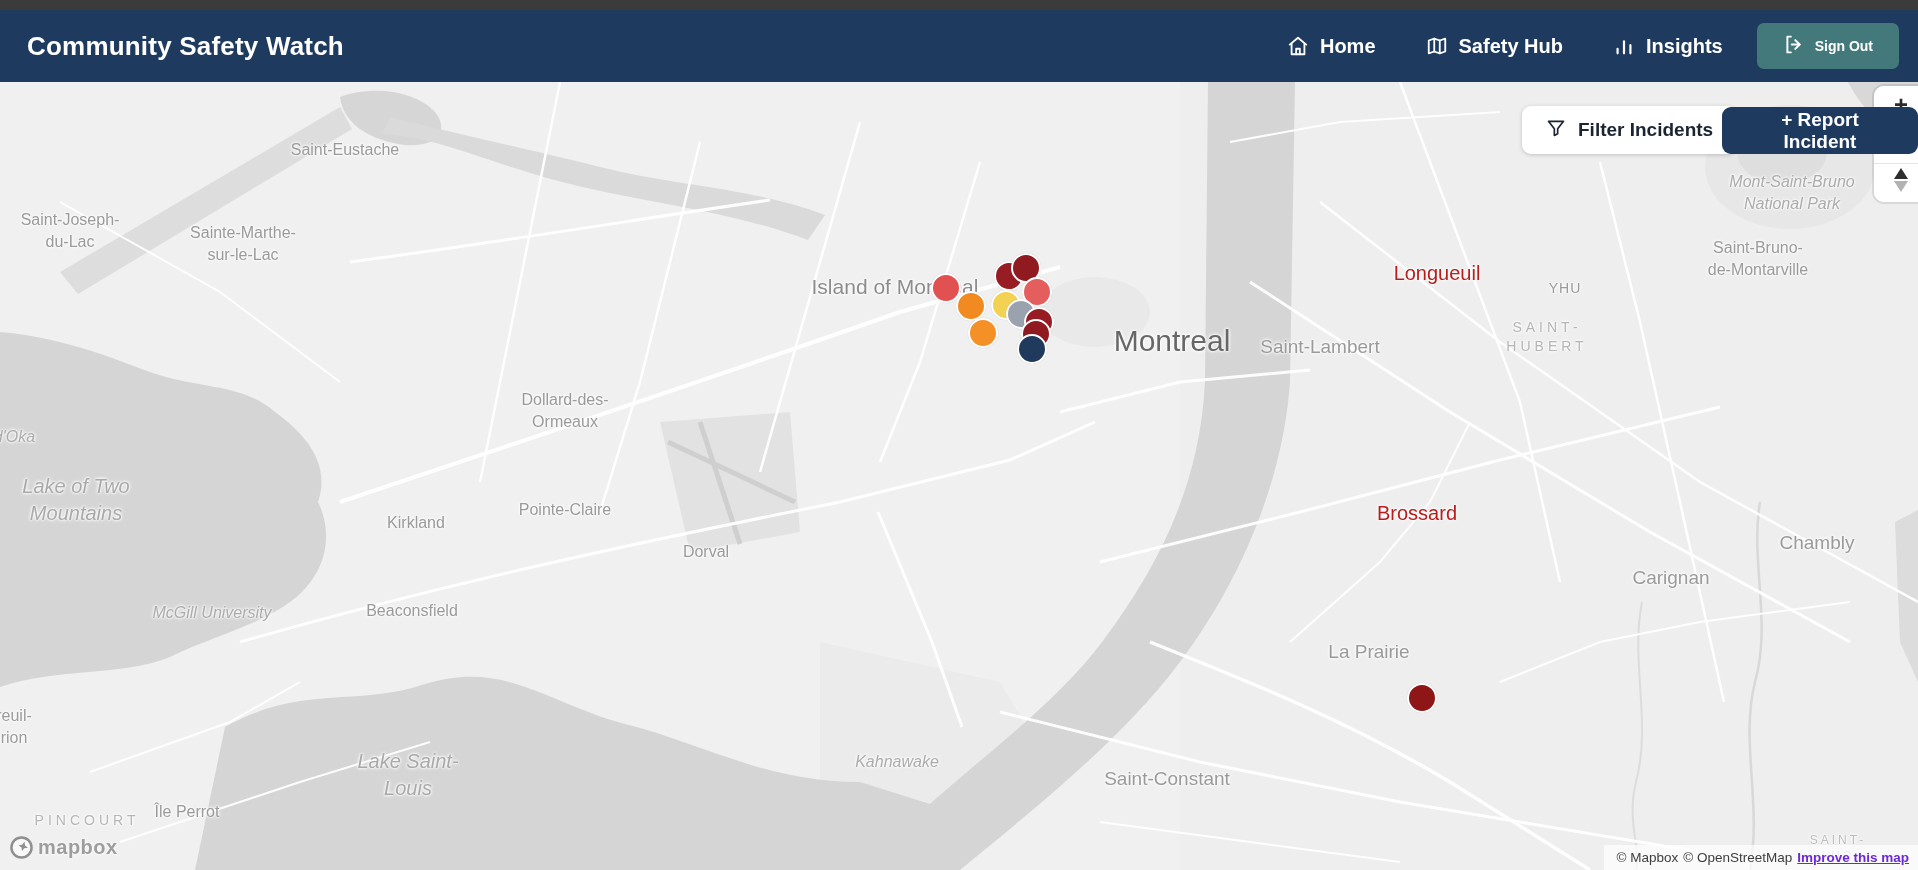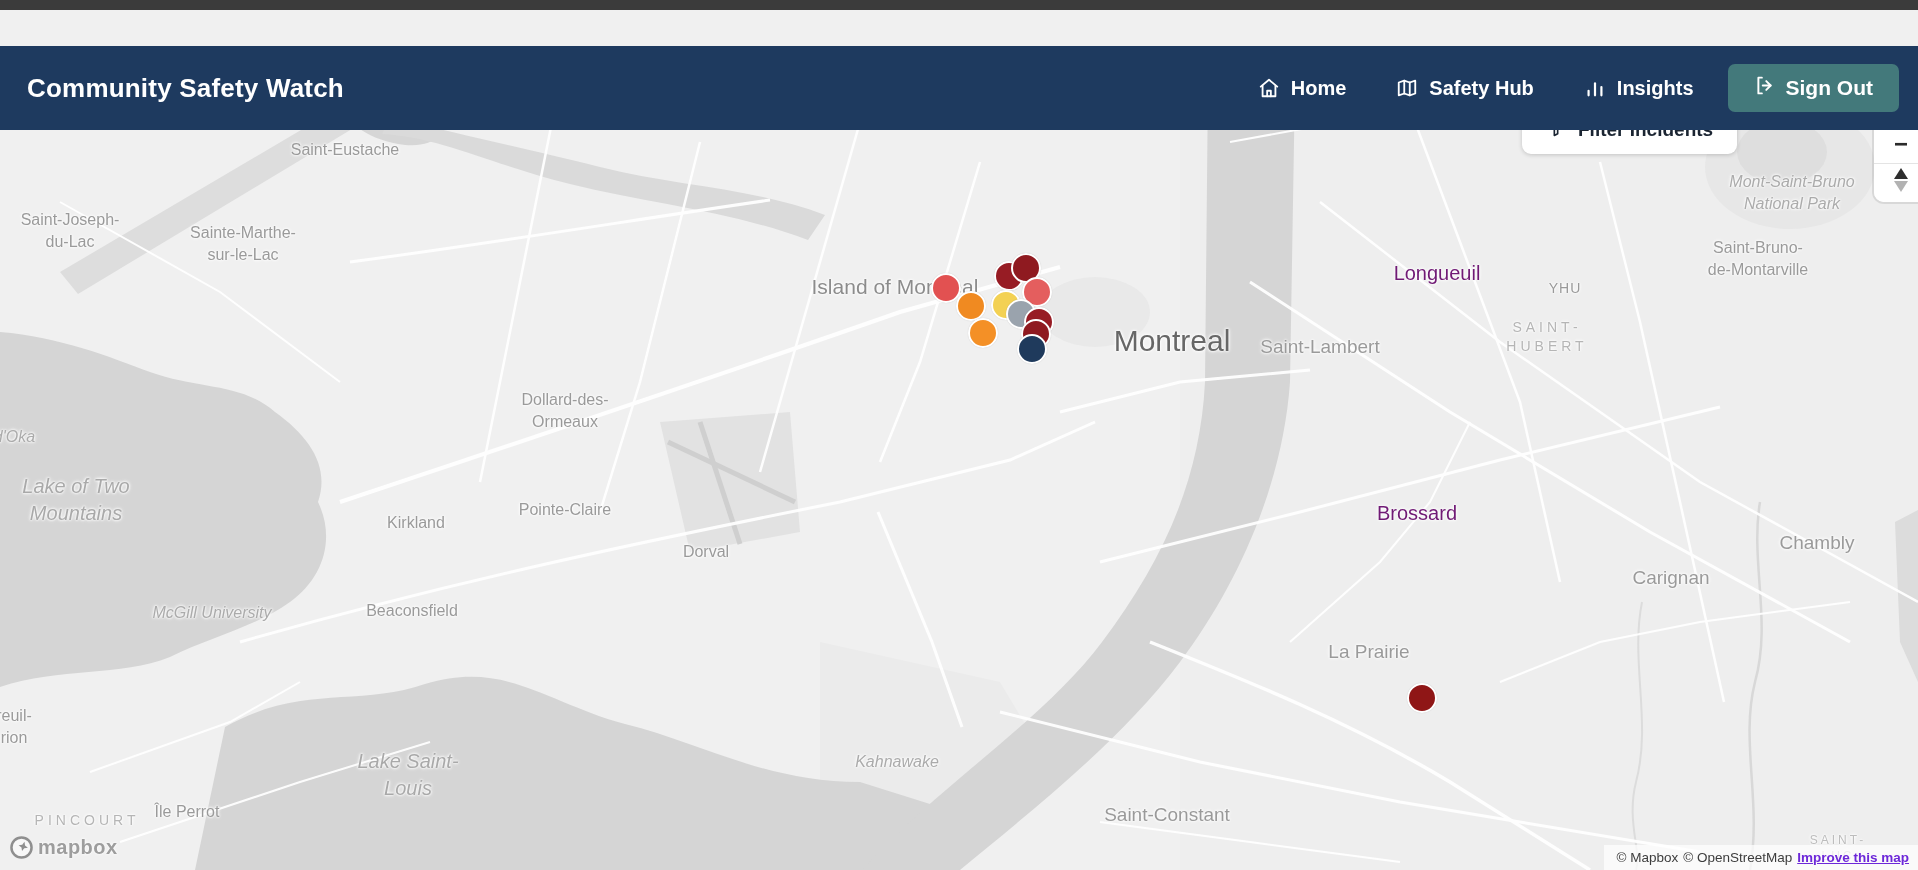--- a/index.html
+++ b/index.html
@@ -1,37 +1,37 @@
 <!DOCTYPE html>
 <html><head>
 <meta charset="utf-8">
 <style>
   html,body{margin:0;padding:0;background:#222;}
   .app{position:relative;width:1918px;height:870px;overflow:hidden;
        font-family:"Liberation Sans",sans-serif;background:#f0f0f0;}
   
   .top-strip{position:absolute;top:0;left:0;width:100%;height:10px;background:#3b3b3b;}
-  .header{position:absolute;top:10px;left:0;width:100%;height:84px;background:#1e3a5f;
-          display:flex;align-items:center;box-sizing:border-box;padding:0 19px 0 27px;z-index:20;margin-top:36px;}
+  .header{position:absolute;top:10px;left:0;width:100%;height:72px;background:#1e3a5f;
+          display:flex;align-items:center;box-sizing:border-box;padding:0 19px 0 27px;z-index:20;}
   .app-title{color:#ffffff;font-size:26px;font-weight:700;letter-spacing:.2px;}
   .nav{margin-left:auto;display:flex;align-items:center;gap:50px;}
   .nav-item{display:flex;align-items:center;gap:11px;color:#ffffff;font-size:20px;font-weight:600;cursor:pointer;}
   .nav-item svg{display:block;}
   .signout-btn{margin-left:34px;display:flex;align-items:center;gap:11px;background:#43797b;color:#fff;
-               font-size:21px;font-weight:700;border:none;border-radius:7px;padding:11px 26px;cursor:pointer;
+               font-size:14px;font-weight:700;border:none;border-radius:7px;padding:11px 26px;cursor:pointer;
                font-family:"Liberation Sans",sans-serif;}
   
   .map{position:absolute;top:82px;left:0;width:1918px;height:788px;background:#f0f0f0;overflow:hidden;}
   .map svg.base{position:absolute;top:0;left:0;}
   .map-label{position:absolute;transform:translate(-50%,-50%);color:#9b9b9b;font-size:16px;line-height:1.35;
              text-align:center;white-space:pre-line;z-index:2;pointer-events:none;
              text-shadow:0 0 2px #fff,0 0 3px #fff,0 0 4px #fff;}
   .map-label.town{font-size:16px;color:#9a9a9a;}
   .map-label.town-lg{font-size:19px;color:#9a9a9a;}
-  .map-label.big{font-size:20px;color:#701a75;font-weight:500;}
+  .map-label.big{font-size:20px;color:#b91c1c;font-weight:500;}
   .map-label.city{font-size:30px;color:#676767;font-weight:500;}
   .map-label.area{font-size:21px;color:#8c8c8c;}
   .map-label.water{font-size:20px;color:#a9a9a9;font-style:italic;}
   .map-label.poi{font-size:16px;color:#ababab;font-style:italic;}
   .map-label.spaced{font-size:14px;color:#b5b5b5;letter-spacing:4px;font-weight:500;}
   .map-label.spaced-sm{font-size:12px;color:#bcbcbc;letter-spacing:3px;z-index:4;}
   .map-label.code{font-size:14px;color:#999;letter-spacing:1px;}
   .marker{position:absolute;width:26px;height:26px;border-radius:50%;border:2px solid #fff;
           transform:translate(-50%,-50%);z-index:3;cursor:pointer;box-shadow:0 0 1px rgba(0,0,0,.2);}
   
@@ -183,21 +183,21 @@
         <div class="map-label town" style="left: 706px; top: 470px;">Dorval</div>
         <div class="map-label town" style="left: 412px; top: 529px;">Beaconsfield</div>
         <div class="map-label poi" style="left: 212px; top: 531px;">McGill University</div>
         <div class="map-label town" style="left: 187px; top: 730px;">Île Perrot</div>
         <div class="map-label spaced" style="left: 87px; top: 738px;">PINCOURT</div>
         <div class="map-label town" style="left: 14px; top: 645px;">reuil-
 rion</div>
         <div class="map-label water" style="left: 408px; top: 693px;">Lake Saint-
 Louis</div>
         <div class="map-label poi" style="left: 897px; top: 680px;">Kahnawake</div>
-        <div class="map-label town-lg" style="left: 1167px; top: 733px;">Saint-Constant</div>
+        <div class="map-label town-lg" style="left: 1167px; top: 697px;">Saint-Constant</div>
         <div class="map-label town-lg" style="left: 1369px; top: 570px;">La Prairie</div>
         <div class="map-label big" style="left: 1417px; top: 431px;">Brossard</div>
         <div class="map-label big" style="left: 1437px; top: 191px;">Longueuil</div>
         <div class="map-label code" style="left: 1565px; top: 206px;">YHU</div>
         <div class="map-label spaced" style="left: 1547px; top: 255px;">SAINT-
 HUBERT</div>
         <div class="map-label town-lg" style="left: 1320px; top: 265px;">Saint-Lambert</div>
         <div class="map-label poi" style="left: 1792px; top: 111px;">Mont-Saint-Bruno
 National Park</div>
         <div class="map-label town" style="left: 1758px; top: 177px;">Saint-Bruno-
@@ -239,20 +239,21 @@
     </div>
 
     <button class="filter-btn">
       <span>
         <svg width="20" height="20" viewBox="0 0 24 24" fill="none" stroke="#1b2532" stroke-width="2" stroke-linejoin="round">
           <path d="M3 4h18l-7 9v6l-4 2v-8L3 4z"></path>
         </svg>
       </span>
       <span>Filter Incidents</span>
     </button>
+    <button class="report-btn">+ Report Incident</button>
 
     <div class="mapbox-logo">
       <span>
         <svg width="23" height="23" viewBox="0 0 24 24">
           <circle cx="12" cy="12" r="10.5" fill="rgba(255,255,255,0.55)" stroke="#8f8f8f" stroke-width="2.6"></circle>
           <path d="M13.5 5.5 L15 9 L18.5 10.5 L15 12 L13.5 15.5 L12 12 L8.5 10.5 L12 9 Z" fill="#8f8f8f" transform="rotate(15 12 12)"></path>
         </svg>
       </span>
       <span class="word">mapbox</span>
     </div>

